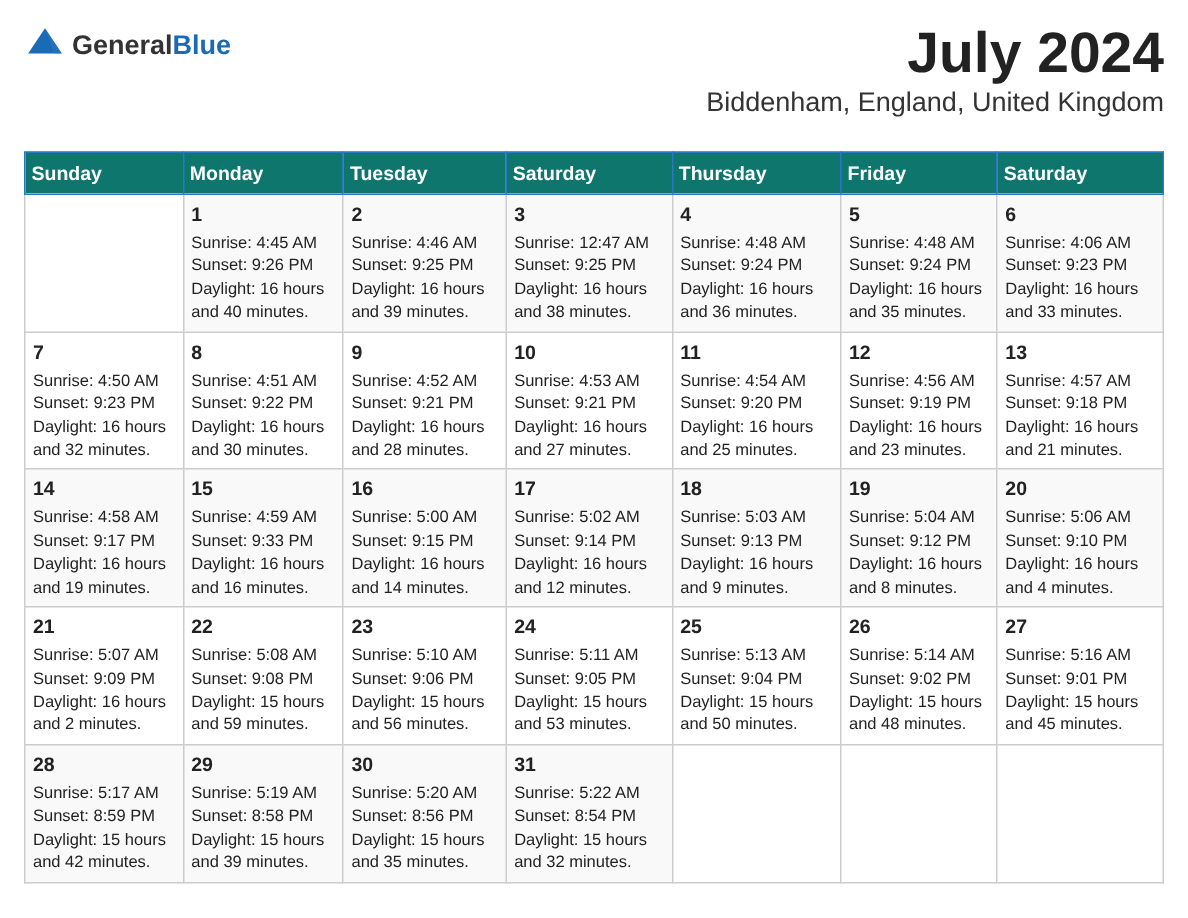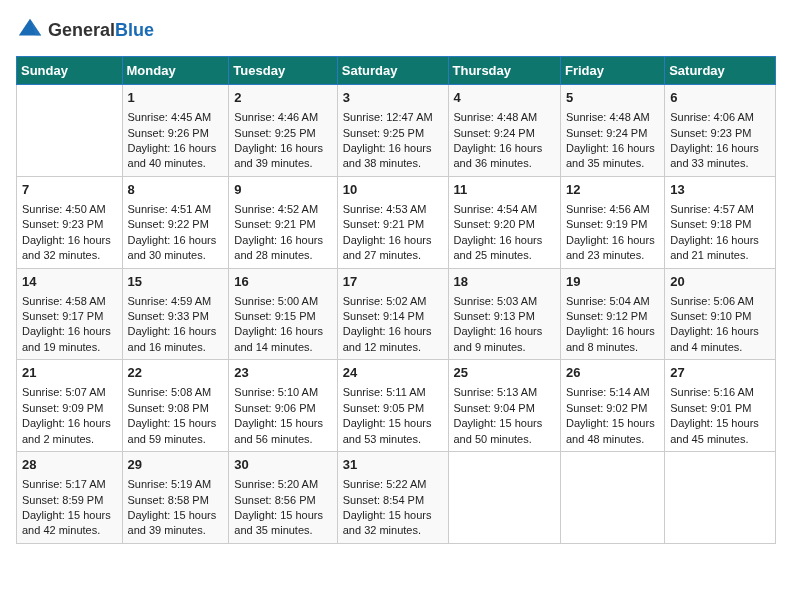--- a/index.html
+++ b/index.html
@@ -7,21 +7,21 @@
       font-family: Arial, sans-serif;
       background: #fff;
       width: 792px;
       min-height: 612px;
       padding: 16px;
     }
     .header-section {
       display: flex;
       justify-content: space-between;
       align-items: flex-start;
-      margin-bottom: 12px;
+      margin-bottom: 22px;
     }
     .logo {
       display: flex;
       align-items: center;
       gap: 4px;
     }
     .logo-icon {
       width: 28px;
       height: 28px;
     }
@@ -91,20 +91,24 @@
     <svg class="logo-icon" viewBox="0 0 40 40">
       <polygon points="20,4 36,28 4,28" fill="#1a6bb5"></polygon>
       <polygon points="20,4 36,28 28,28" fill="#2979c2" opacity="0.5"></polygon>
     </svg>
     <div>
       <div>
         <span style="font-size:18px;font-weight:bold;color:#333;">General</span><span style="font-size:18px;font-weight:bold;color:#1a6bb5;">Blue</span>
       </div>
     </div>
   </div>
+  <div class="title-block">
+    <div class="month-year">July 2024</div>
+    <div class="location">Biddenham, England, United Kingdom</div>
+  </div>
 </div>
 
 <table>
   <thead>
     <tr>
     <th>Sunday</th>
         <th>Monday</th>
         <th>Tuesday</th>
         <th>Saturday</th>
         <th>Thursday</th>

